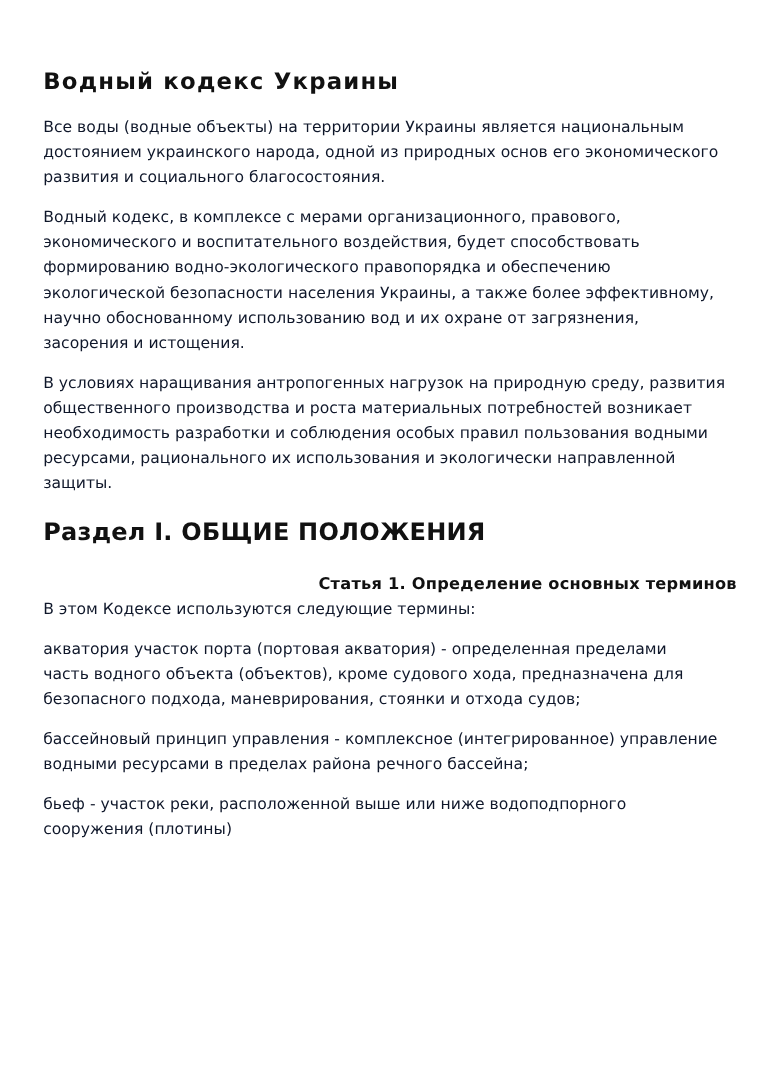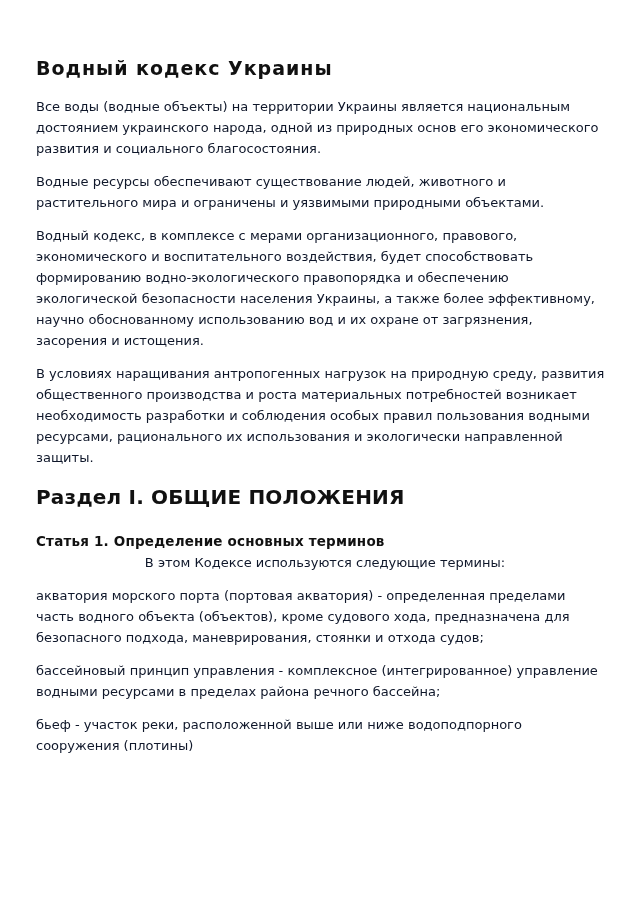--- a/index.html
+++ b/index.html
@@ -48,39 +48,37 @@
     margin-top: 20px;
   }
   .heading-chapter {
     font-size: 14px;
     margin-top: 28px;
   }
   .heading-article {
     font-size: 13.5px;
     margin-top: 26px;
     margin-bottom: 2px;
+    text-align: right;
   }
   .article-lead {
     margin-bottom: 12px;
-    text-align: center;
   }
 </style>
 </head>
 <body>
 
 <div class="page">
 
   <h1 class="doc-title">Водный кодекс Украины</h1>
 
   <p class="para">Все воды (водные объекты) на территории Украины является национальным
 достоянием украинского народа, одной из природных основ его экономического
 развития и социального благосостояния.</p>
 
-  <p class="para">Водные ресурсы обеспечивают существование людей, животного и
-растительного мира и ограничены и уязвимыми природными объектами.</p>
 
   <p class="para">Водный кодекс, в комплексе с мерами организационного, правового,
 экономического и воспитательного воздействия, будет способствовать
 формированию водно-экологического правопорядка и обеспечению
 экологической безопасности населения Украины, а также более эффективному,
 научно обоснованному использованию вод и их охране от загрязнения,
 засорения и истощения.</p>
 
   <p class="para">В условиях наращивания антропогенных нагрузок на природную среду, развития
 общественного производства и роста материальных потребностей возникает
@@ -88,21 +86,21 @@
 ресурсами, рационального их использования и экологически направленной
 защиты.</p>
 
   <h2 class="heading heading-section">Раздел I. ОБЩИЕ ПОЛОЖЕНИЯ</h2>
 
 
   <h3 class="heading heading-article">Статья 1. Определение основных терминов</h3>
 
   <p class="para article-lead">В этом Кодексе используются следующие термины:</p>
 
-  <p class="para">акватория морского порта (портовая акватория) - определенная пределами
+  <p class="para">акватория участок порта (портовая акватория) - определенная пределами
 часть водного объекта (объектов), кроме судового хода, предназначена для
 безопасного подхода, маневрирования, стоянки и отхода судов;</p>
 
 
   <p class="para">бассейновый принцип управления - комплексное (интегрированное) управление
 водными ресурсами в пределах района речного бассейна;</p>
 
   <p class="para">бьеф - участок реки, расположенной выше или ниже водоподпорного
 сооружения (плотины)</p>
 

